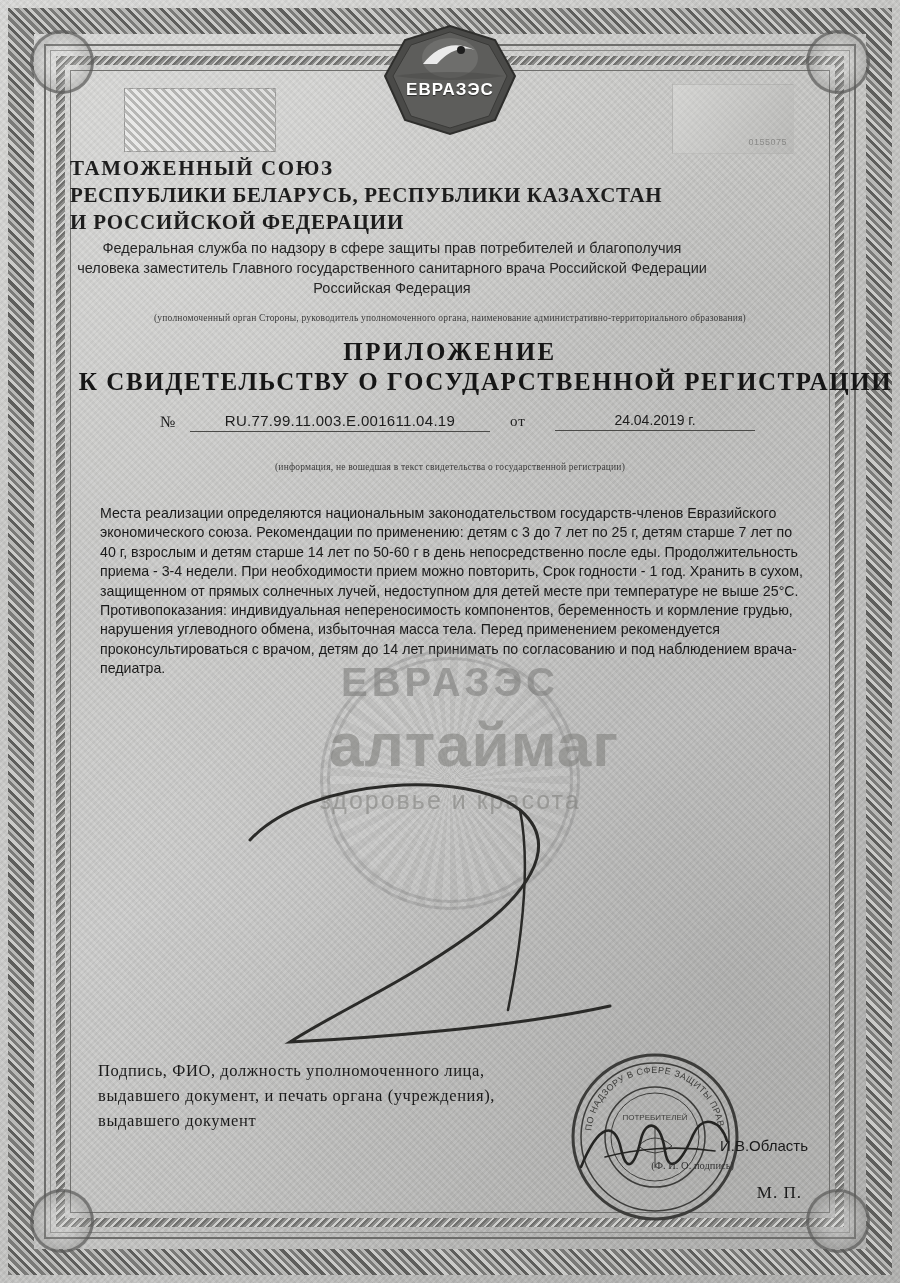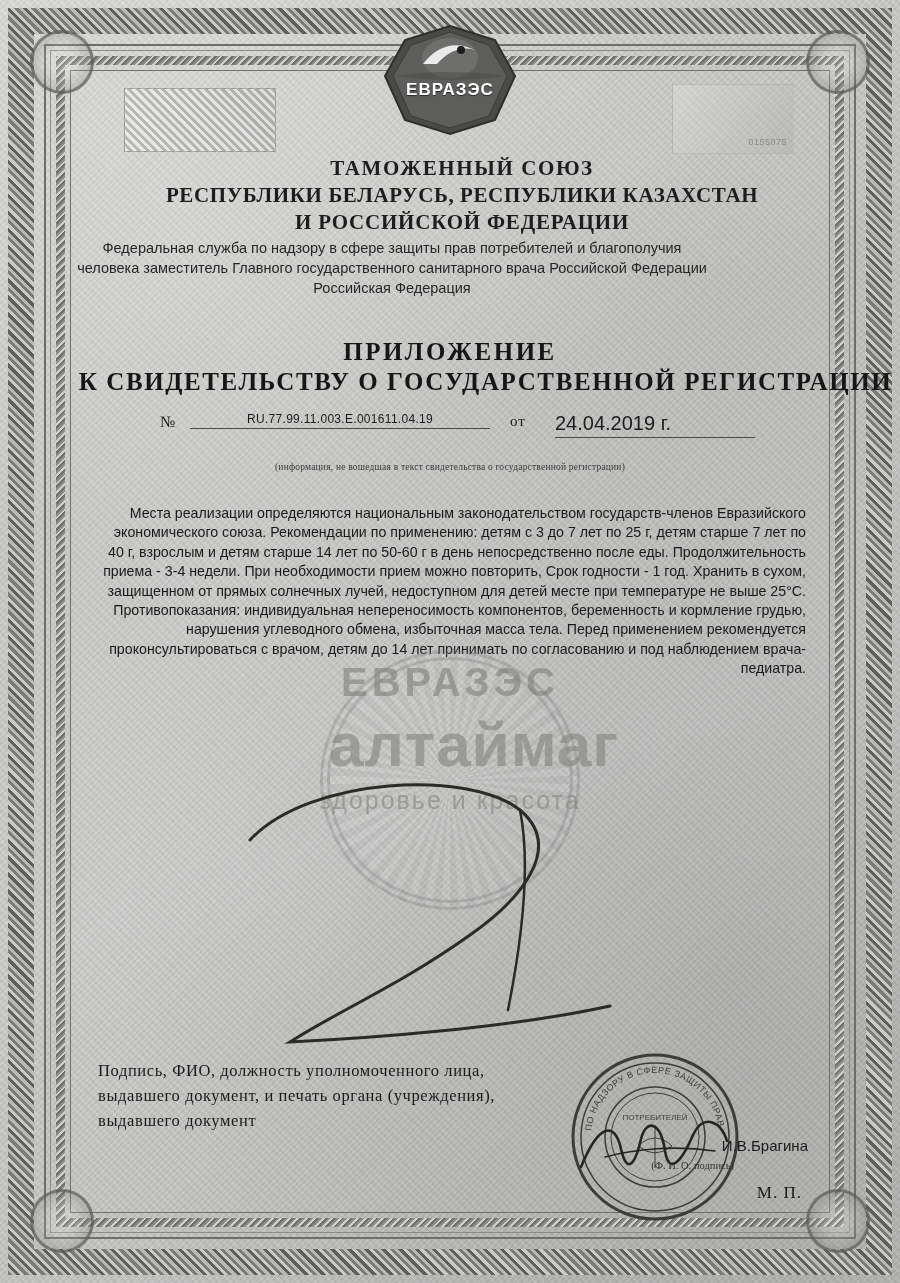--- a/index.html
+++ b/index.html
@@ -161,24 +161,23 @@
     font-size: 9px;
     color: #5c5c5a;
     letter-spacing: 0.5px;
     opacity: 0.8;
   }
 
   
   .hdr {
     position: absolute;
     left: 0; width: 760px;
-    text-align: center;
+    text-align: left;
     font-family: "Liberation Serif", serif;
     color: #1d1d1d;
-    padding-left: 12px;
   }
   .hdr1 { top: 86px;  font-size: 21px; font-weight: bold; letter-spacing: 1.6px; }
   .hdr2 { top: 113px; font-size: 21px; font-weight: bold; letter-spacing: 0.6px; }
   .hdr3 { top: 140px; font-size: 21px; font-weight: bold; letter-spacing: 0.8px; }
 
   .org {
     position: absolute;
     left: 0; width: 644px;
     text-align: center;
     font-family: "Liberation Sans", sans-serif;
@@ -231,50 +230,51 @@
     height: 26px;
     font-family: "Liberation Sans", sans-serif;
     font-size: 16px;
     color: #1c1c1c;
   }
   .numrow .lbl { position: absolute; font-family: "Liberation Serif", serif; }
   .numrow .no { left: 0; top: 3px; }
   .numrow .regnum {
     position: absolute; left: 30px; top: 2px; width: 300px;
     text-align: center;
-    font-size: 12px;
+    font-size: 15px;
     letter-spacing: 0.3px;
     border-bottom: 1px solid #4a4a48;
     padding-bottom: 2px;
   }
   .numrow .ot { left: 350px; top: 3px; font-size: 15px; letter-spacing: 1px; }
   .numrow .date {
     position: absolute; left: 395px; top: 2px; width: 200px;
-    font-size: 20px;
+    text-align: center;
+    font-size: 14px;
     border-bottom: 1px solid #4a4a48;
     padding-bottom: 2px;
   }
 
   
   .scope-title {
     position: absolute;
     left: 30px; top: 412px;
     font-family: "Liberation Sans", sans-serif;
     font-weight: bold;
     font-size: 15px;
     color: #141414;
   }
   .body-text {
     position: absolute;
     left: 30px; top: 434px;
     width: 706px;
     font-family: "Liberation Sans", sans-serif;
     font-size: 14.2px;
     line-height: 19.4px;
-    text-align: right;
+    text-align: left;
     color: #1a1a1a;
   }
 
   
   .watermark {
     position: absolute;
     left: 0; top: 590px;
     width: 760px;
     text-align: center;
     pointer-events: none;
@@ -406,20 +406,21 @@
       </svg>
       <div class="emblem-text">ЕВРАЗЭС</div>
     </div>
 
     <div class="hdr hdr1">ТАМОЖЕННЫЙ СОЮЗ</div>
     <div class="hdr hdr2">РЕСПУБЛИКИ БЕЛАРУСЬ, РЕСПУБЛИКИ КАЗАХСТАН</div>
     <div class="hdr hdr3">И РОССИЙСКОЙ ФЕДЕРАЦИИ</div>
 
     <div class="org">Федеральная служба по надзору в сфере защиты прав потребителей и благополучия человека заместитель Главного государственного санитарного врача Российской Федерации Российская Федерация</div>
 
+    <div class="caption cap1">(уполномоченный орган Стороны, руководитель уполномоченного органа, наименование административно-территориального образования)</div>
 
     <div class="title-1">ПРИЛОЖЕНИЕ</div>
     <div class="title-2">К СВИДЕТЕЛЬСТВУ О ГОСУДАРСТВЕННОЙ РЕГИСТРАЦИИ</div>
 
     <div class="numrow">
       <span class="lbl no">№</span>
       <span class="regnum">RU.77.99.11.003.Е.001611.04.19</span>
       <span class="lbl ot">от</span>
       <span class="date">24.04.2019 г.</span>
     </div>
@@ -458,18 +459,18 @@
         <path d="M70 96 q17 -16 34 0 q-17 14 -34 0 Z"></path>
         <path d="M87 78 l0 40"></path>
       </g>
     </svg>
 
     <svg class="sig-ink" viewBox="0 0 160 90">
       <path d="M6 62 C 24 18, 40 16, 46 44 C 52 70, 60 60, 66 34 C 72 12, 86 18, 90 46 C 94 70, 106 58, 118 30 C 128 8, 146 16, 152 36" fill="none" stroke="#242422" stroke-width="2.6" stroke-linecap="round"></path>
       <path d="M30 52 C 60 44, 100 40, 140 46" fill="none" stroke="#242422" stroke-width="1.6" stroke-linecap="round"></path>
     </svg>
 
-    <div class="sign-name">И.В.Брагина</div>
+    <div class="sign-name">И.В.Область</div>
     <div class="sign-caption">(Ф. И. О. подпись)</div>
     <div class="mp">М. П.</div>
 
   </div>
 </div>
 
 </body></html>

